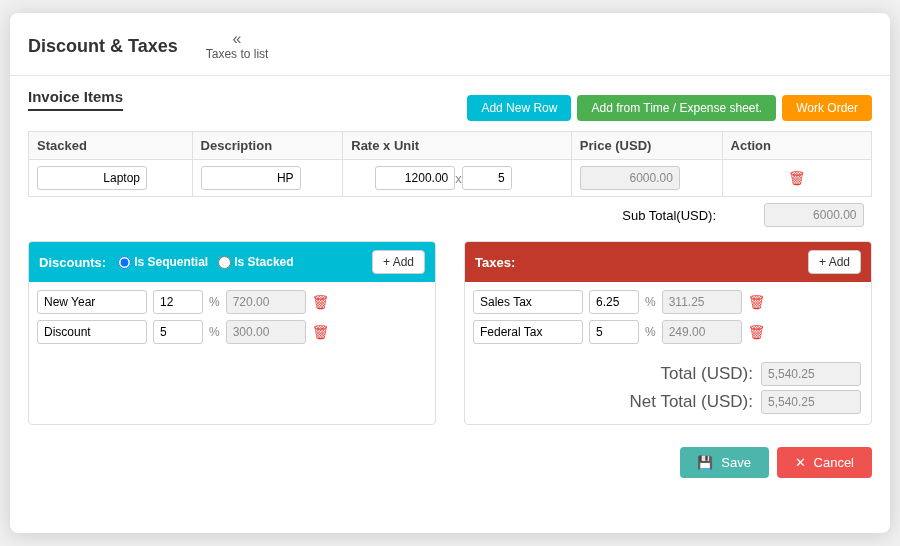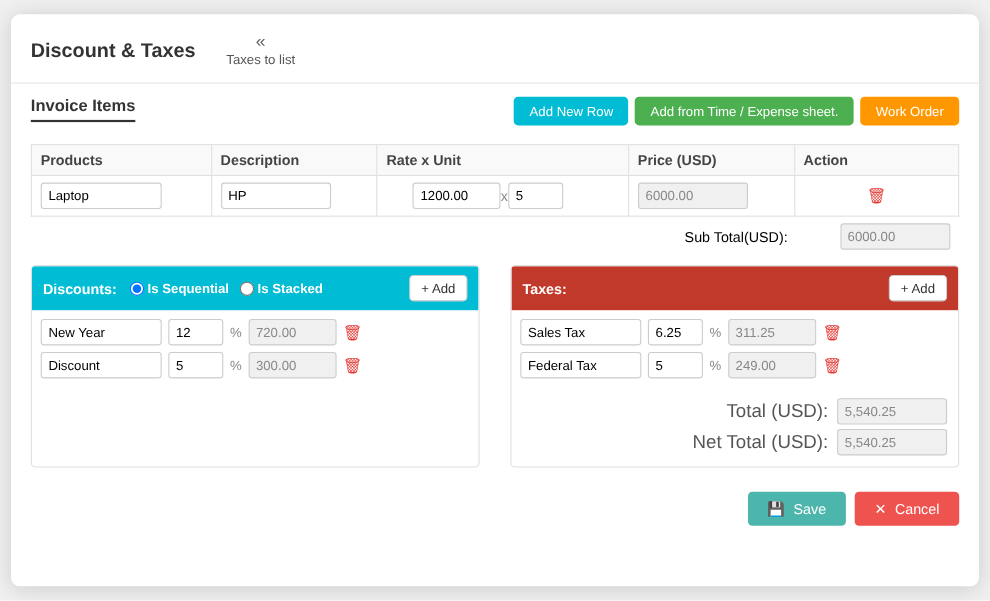--- a/index.html
+++ b/index.html
@@ -60,21 +60,21 @@
       font-weight: 600;
       color: #333;
       border-bottom: 2px solid #333;
       padding-bottom: 4px;
       display: inline-block;
       margin-bottom: 10px;
     }
     .toolbar {
       display: flex;
       justify-content: space-between;
-      align-items: flex-start;
+      align-items: flex-end;
       margin-bottom: 10px;
     }
     .btn-group {
       display: flex;
       gap: 6px;
     }
     .btn {
       padding: 6px 14px;
       border: none;
       border-radius: 4px;
@@ -105,20 +105,21 @@
     .invoice-table td {
       padding: 6px 8px;
       border: 1px solid #e0e0e0;
     }
     .invoice-table input[type="text"] {
       border: 1px solid #ccc;
       border-radius: 3px;
       padding: 4px 6px;
       font-size: 12px;
       width: 100%;
+      text-align: right;
     }
     .subtotal-row td {
       text-align: right;
       font-weight: 500;
       border: none;
       border-top: 1px solid #e0e0e0;
     }
     .subtotal-input {
       border: 1px solid #ccc;
       border-radius: 3px;
@@ -242,21 +243,21 @@
       <div class="btn-group">
         <button class="btn btn-teal">Add New Row</button>
         <button class="btn btn-green-dark">Add from Time / Expense sheet.</button>
         <button class="btn btn-orange">Work Order</button>
       </div>
     </div>
 
     <table class="invoice-table">
       <thead>
         <tr>
-          <th>Products</th>
+          <th>Stacked</th>
           <th>Description</th>
           <th>Rate x Unit</th>
           <th>Price (USD)</th>
           <th>Action</th>
         </tr>
       </thead>
       <tbody>
         <tr>
           <td>
             <input type="text" value="Laptop" style="width: 110px;">

